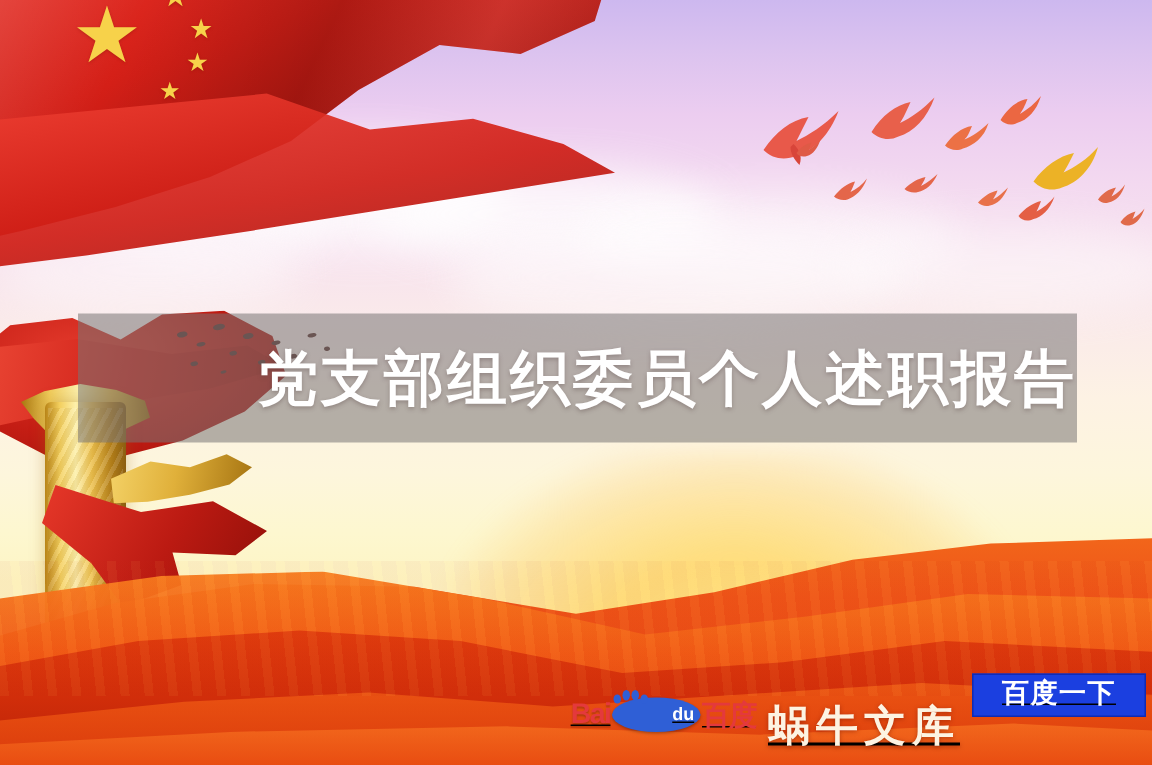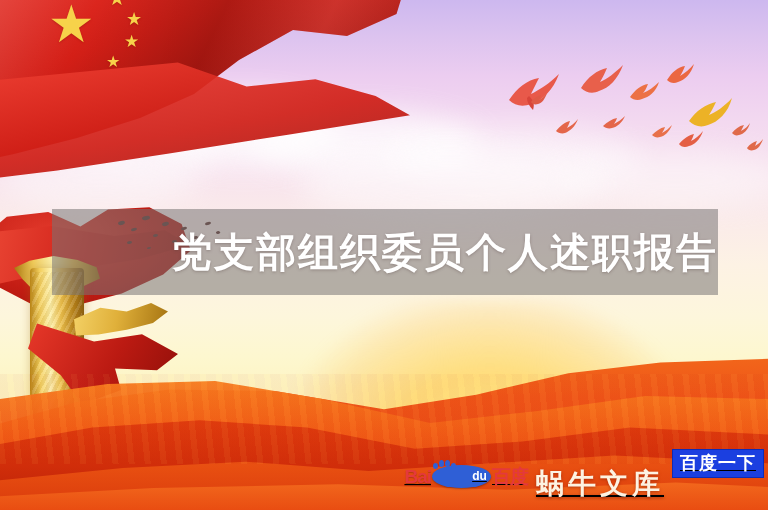--- a/index.html
+++ b/index.html
@@ -169,21 +169,21 @@
   .paw-dots i:nth-child(4){width:5px;height:6px;left:18px;top:3px;}
   .baidu-cn{color:#e4393c;font-size:19px;letter-spacing:-1px;}
   .wm-brand{
     color:#fdf3e2;font-size:28px;font-weight:bold;letter-spacing:4px;
     text-shadow:0 1px 3px rgba(120,20,0,.5);
     font-family:"DejaVu Sans","Liberation Sans",sans-serif;
     margin-top:16px;
   }
   .wm-button{
     background:#1b3fe0;color:#ffffff;font-size:18px;font-weight:bold;
-    padding:3px 7px;letter-spacing:1px;line-height:1.15;
+    padding:3px 19px;letter-spacing:1px;line-height:1.15;
     border:1px solid #0f2bb5;
     font-family:"DejaVu Sans","Liberation Sans",sans-serif;
   }
 </style>
 </head>
 <body>
 
 <div id="stage">
 
   <div class="cloud c1"></div>

